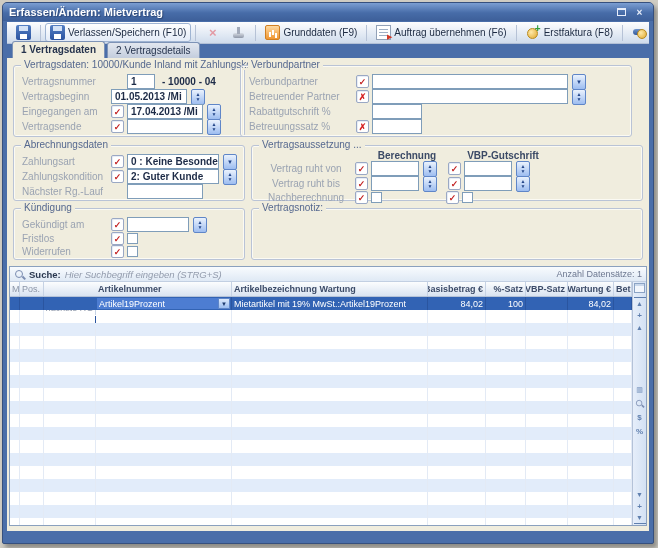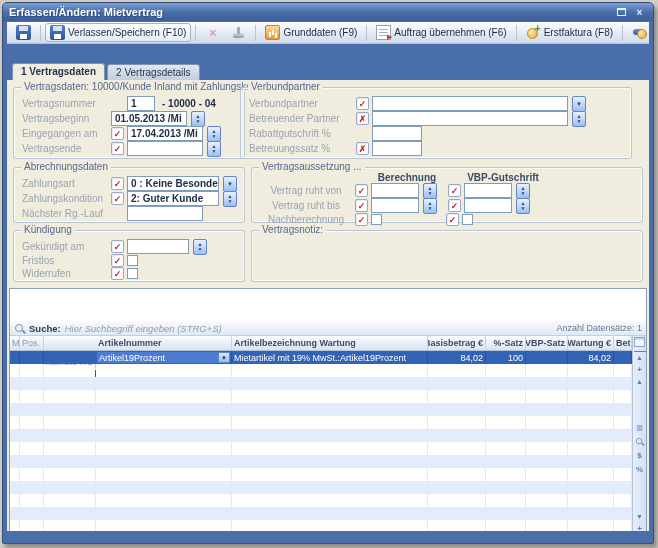--- a/index.html
+++ b/index.html
@@ -48,21 +48,21 @@
   .i-doc.red-mark::after{content:"▶";position:absolute;right:-2px;bottom:-2px;color:#d23a28;font-size:7px;}
   .i-coins::before{content:"";position:absolute;left:1px;bottom:1px;width:9px;height:9px;border-radius:50%;
     background:radial-gradient(circle at 35% 35%,#ffe9a8,#e0a92f);border:1px solid #b98a1e;}
   .i-coins::after{content:"+";position:absolute;right:0;top:-2px;color:#2f9e3a;font-weight:bold;font-size:10px;}
   .i-hand::before{content:"";position:absolute;left:1px;top:4px;width:10px;height:6px;border-radius:3px;
     background:linear-gradient(#6f94cc,#33599c);}
   .i-hand::after{content:"";position:absolute;right:0;bottom:1px;width:8px;height:8px;border-radius:50%;
     background:radial-gradient(circle at 35% 35%,#ffe9a8,#e0a92f);border:1px solid #b98a1e;}
 
   
-  .tabstrip{height:36px;background:#4a6ea9;display:flex;align-items:flex-end;
+  .tabstrip{height:14px;background:#4a6ea9;display:flex;align-items:flex-end;
     padding-left:5px;gap:2px;flex:none;}
   .tab{font-size:10px;padding:2px 8px 2px;border:1px solid #7d93b6;border-bottom:none;
     border-radius:3px 3px 0 0;background:linear-gradient(#e2e7ef,#c3cddd);color:#26344e;}
   .tab.active{background:#f0edde;font-weight:bold;padding-bottom:3px;}
 
   
   .content{height:206px;position:relative;flex:none;font-size:10px;}
   .group{position:absolute;border:1px solid #b9c3d6;border-radius:3px;
     box-shadow:inset 0 0 0 1px #fbfaf3;}
   .gcap{position:absolute;top:-7px;left:7px;background:#f0edde;padding:0 3px;
@@ -88,21 +88,21 @@
   .flag::before{content:"✓";}
   .flag.fx{color:#d41f1f;}
   .flag.fx::before{content:"✗";}
   .cb{width:11px;height:11px;background:#fff;border:1px solid #7f9db9;flex:none;}
   .colhdr{display:flex;height:11px;font-size:10px;color:#3b4a66;font-weight:bold;}
 
   
   .grid{margin:2px 2px 0 2px;height:260px;border:1px solid #8aa0be;background:#fff;
     display:flex;flex-direction:column;overflow:hidden;flex:none;}
   .searchbar{height:15px;flex:none;display:flex;align-items:center;gap:4px;padding:6px 4px;
-    background:linear-gradient(#f8fbfe,#dfe9f5);border-bottom:1px solid #c2cfe2;font-size:9.5px;margin-top:32px;}
+    background:linear-gradient(#f8fbfe,#dfe9f5);border-bottom:1px solid #c2cfe2;font-size:9.5px;}
   .mag{width:11px;height:11px;position:relative;flex:none;}
   .mag::before{content:"";position:absolute;left:1px;top:1px;width:6px;height:6px;
     border:1.5px solid #7b8db1;border-radius:50%;}
   .mag::after{content:"";position:absolute;left:7.5px;top:8px;width:4px;height:1.5px;
     background:#7b8db1;transform:rotate(45deg);}
   .slabel{font-weight:bold;color:#2a3850;}
   .shint{font-style:italic;color:#939cad;flex:1;overflow:hidden;}
   .scount{color:#6c7documentElement890;color:#6d7890;font-size:9px;}
   .gmain{flex:1;display:flex;overflow:hidden;}
   .gtable{flex:1;display:flex;flex-direction:column;overflow:hidden;}

